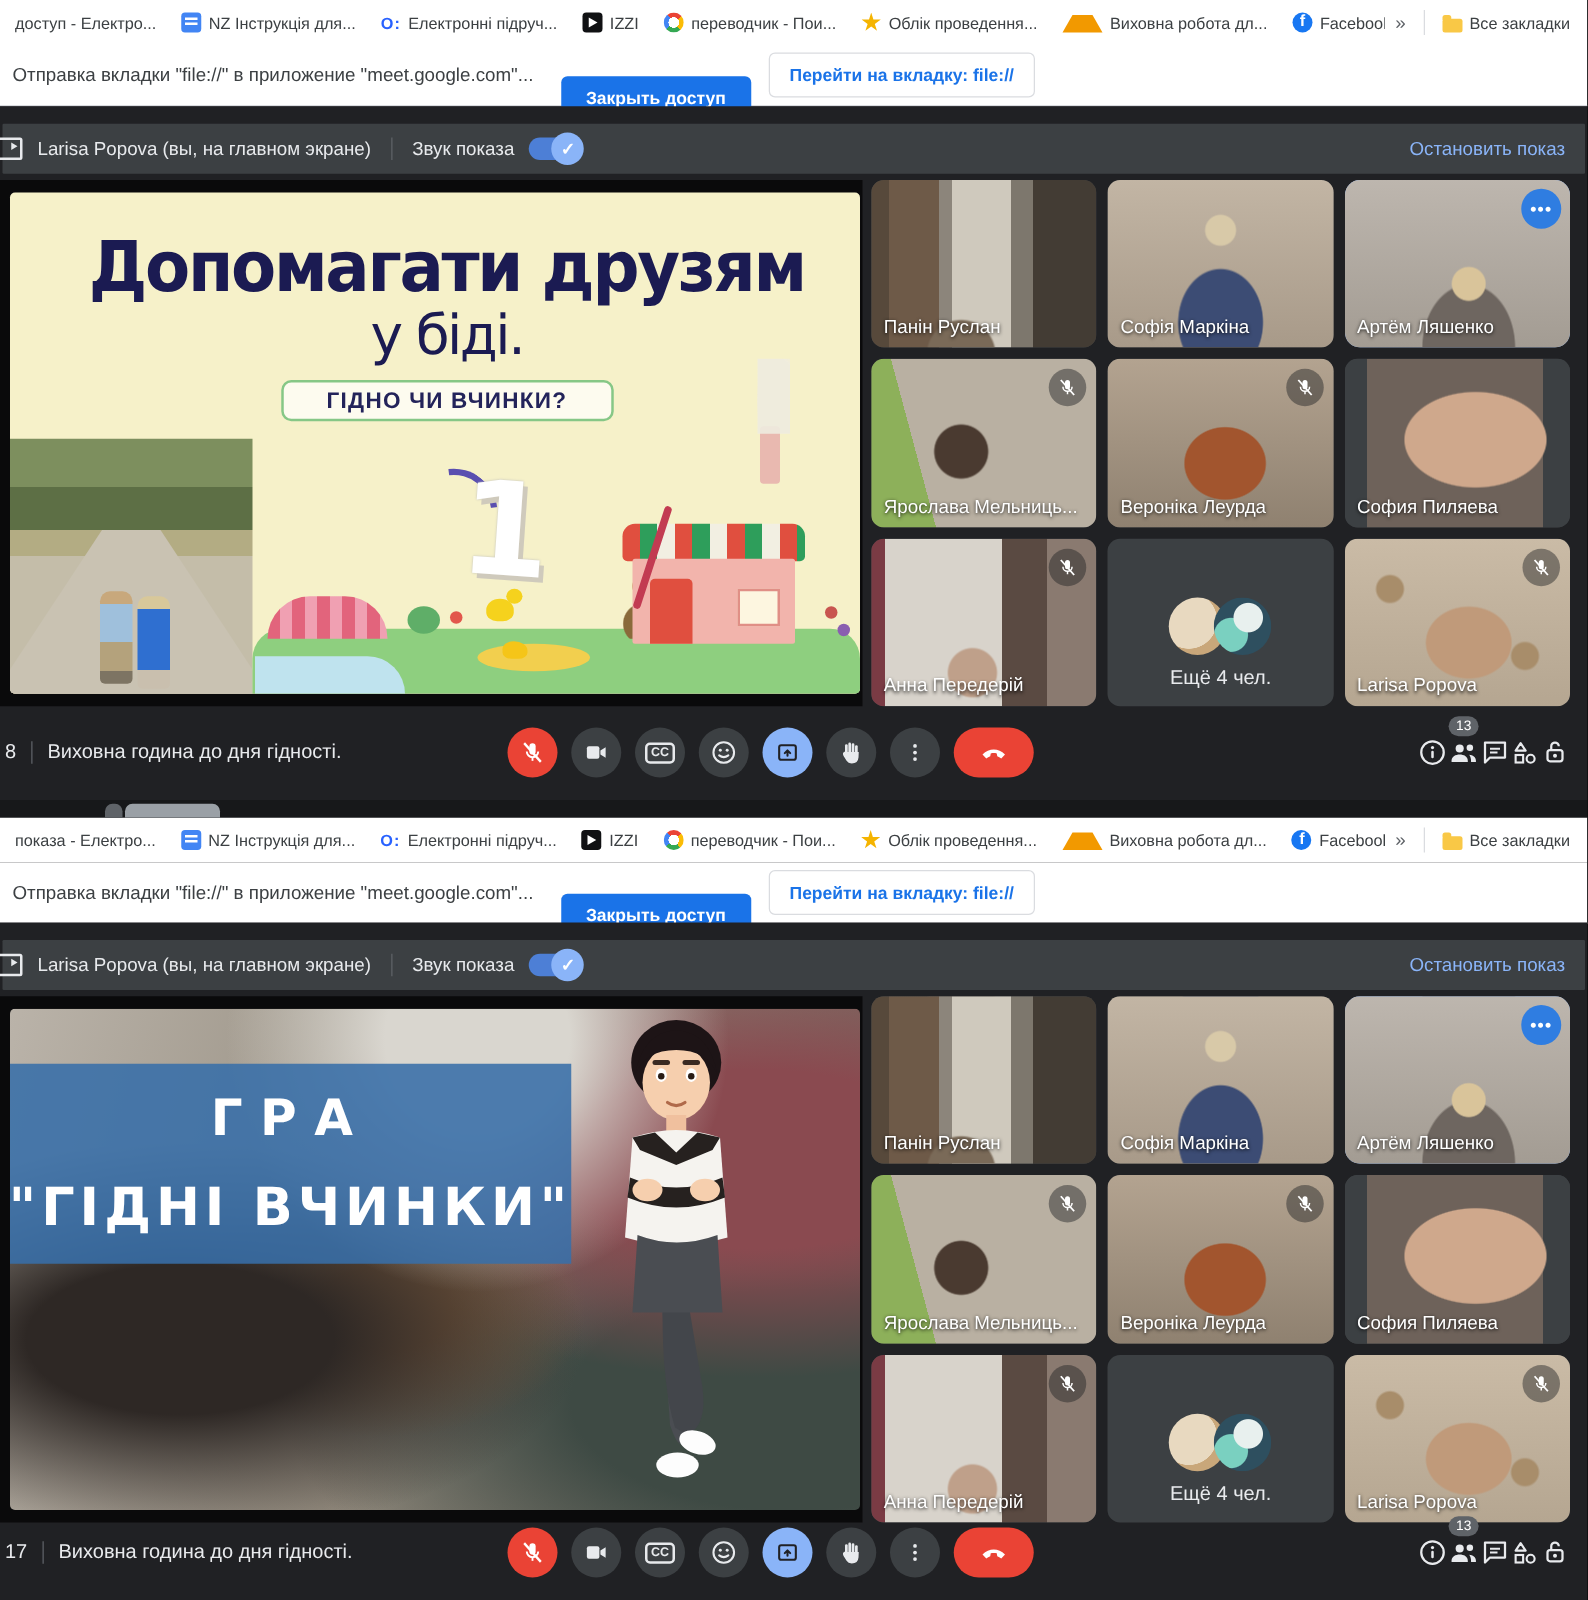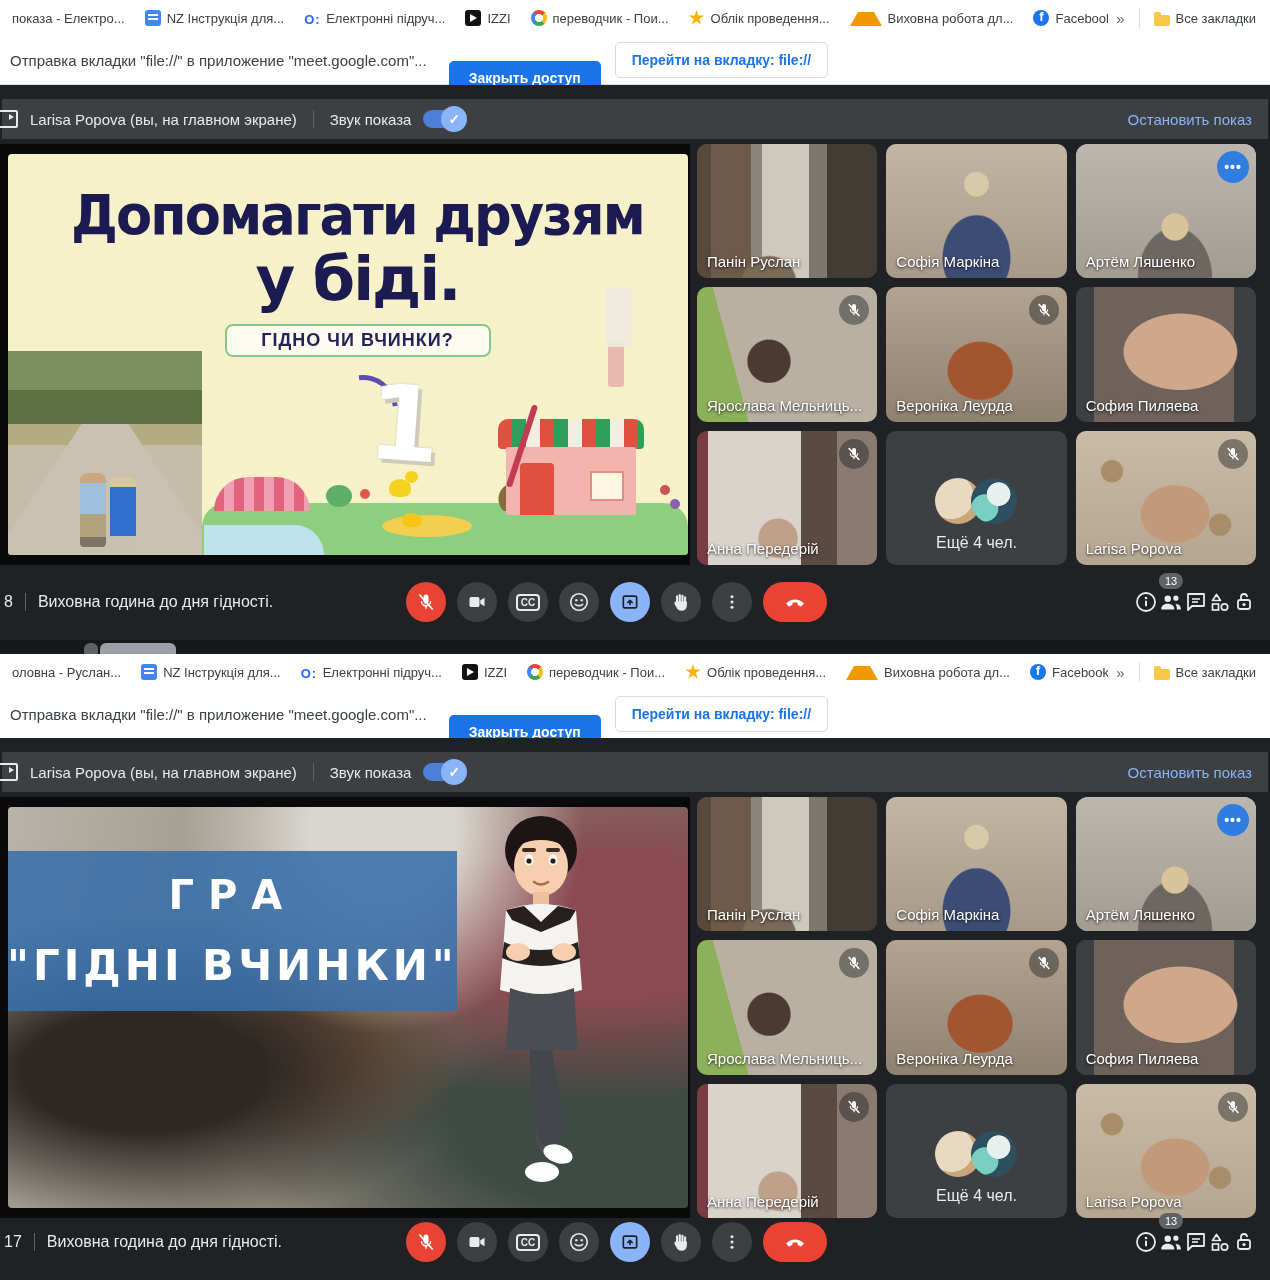--- a/index.html
+++ b/index.html
@@ -52,21 +52,21 @@
   .toggle .knob{position:absolute;right:-4px;top:-4px;width:26px;height:26px;border-radius:50%;background:#8ab4f8;display:flex;align-items:center;justify-content:center;color:#fff;font-size:14px;font-weight:bold;}
   .toggle .knob::before{content:"✓";}
   .mh-stop{margin-left:auto;color:#8ab4f8;font-size:15px;cursor:pointer;}
 
   .stage{position:absolute;top:59px;left:0;width:690px;height:421px;background:#0a0a0b;}
   .slide{position:absolute;left:8px;top:10px;right:2px;bottom:10px;border-radius:4px;overflow:hidden;padding-left:19px;}
 
   
   .slide1{background:#f6f1c9;}
   .s1-title{margin-top:28px;text-align:center;color:#1b1b52;font-family:"DejaVu Sans",sans-serif;font-weight:700;font-size:56px;letter-spacing:-2px;transform:scaleX(.94);}
-  .s1-title2{text-align:center;color:#1b1b52;font-family:"DejaVu Sans",sans-serif;font-weight:700;font-size:61px;letter-spacing:-2px;margin-top:-4px;}
+  .s1-title2{text-align:center;color:#1b1b52;font-family:"DejaVu Sans",sans-serif;font-weight:400;font-size:44px;letter-spacing:-2px;margin-top:-4px;}
   .s1-sub{margin:10px auto 0;width:250px;text-align:center;border:2px solid #86c786;background:#fdfbef;border-radius:8px;padding:4px 6px;color:#23235a;font-weight:700;font-size:18px;letter-spacing:1px;}
   .s1-photo{position:absolute;left:0;top:197px;width:194px;height:214px;background:
      linear-gradient(180deg,#7d8f5e 0 18%,#5d6f45 18% 34%,#b3ac83 34% 44%,#c4bda9 44% 100%);overflow:hidden;}
   .s1-road{position:absolute;left:50%;bottom:0;width:120%;height:66%;transform:translateX(-50%);background:#c9c2b2;clip-path:polygon(40% 0,60% 0,100% 100%,0 100%);}
   .kid{position:absolute;bottom:18px;width:26px;height:74px;border-radius:8px 8px 4px 4px;}
   .k1{left:72px;background:linear-gradient(180deg,#c8a87c 0 14%,#9fc0dc 14% 55%,#b4a27c 55% 86%,#7d7463 86%);}
   .k2{left:102px;bottom:14px;background:linear-gradient(180deg,#d8c89a 0 14%,#2f6fd0 14% 58%,#2f6fd0 58% 80%,#c9bfae 80%);}
   .s1-scene-grass{position:absolute;left:194px;right:0;bottom:0;height:52px;background:#8ecf7f;border-radius:24px 24px 0 0;}
   .s1-house{position:absolute;right:52px;bottom:40px;width:130px;height:96px;}
   .s1-house .roof{position:absolute;top:0;left:-8px;right:-8px;height:30px;border-radius:10px 10px 4px 4px;background:repeating-linear-gradient(90deg,#e04f3f 0 14px,#2e9e5b 14px 28px,#f2efe2 28px 42px);}
@@ -151,21 +151,21 @@
   .badge{position:absolute;top:-16px;left:50%;transform:translateX(-50%);background:#5f6368;color:#fff;font-size:11px;border-radius:9px;padding:2px 6px;}
 </style>
 </head>
 <body>
 
 <div class="screen s1">
   <div class="bm-bar">
     <div class="bm-list">
         <div class="bm t0">
 
-        <span class="bl">показа - Електро...</span>
+        <span class="bl">доступ - Електро...</span>
       </div>
         <div class="bm t1">
         <span class="bi bi-doc-blue"></span>
         <span class="bl">NZ Інструкція для...</span>
       </div>
         <div class="bm t2">
         <span class="bi bi-o-colon"></span>
         <span class="bl">Електронні підруч...</span>
       </div>
         <div class="bm t3">
@@ -435,21 +435,21 @@
 
 <div class="screen s2">
   <div class="tabstrip">
     <span class="tabfrag tf1"></span>
     <span class="tabfrag tf2"></span>
   </div>
   <div class="bm-bar">
     <div class="bm-list">
         <div class="bm t0">
 
-        <span class="bl">оловна - Руслан...</span>
+        <span class="bl">показа - Електро...</span>
       </div>
         <div class="bm t1">
         <span class="bi bi-doc-blue"></span>
         <span class="bl">NZ Інструкція для...</span>
       </div>
         <div class="bm t2">
         <span class="bi bi-o-colon"></span>
         <span class="bl">Електронні підруч...</span>
       </div>
         <div class="bm t3">

